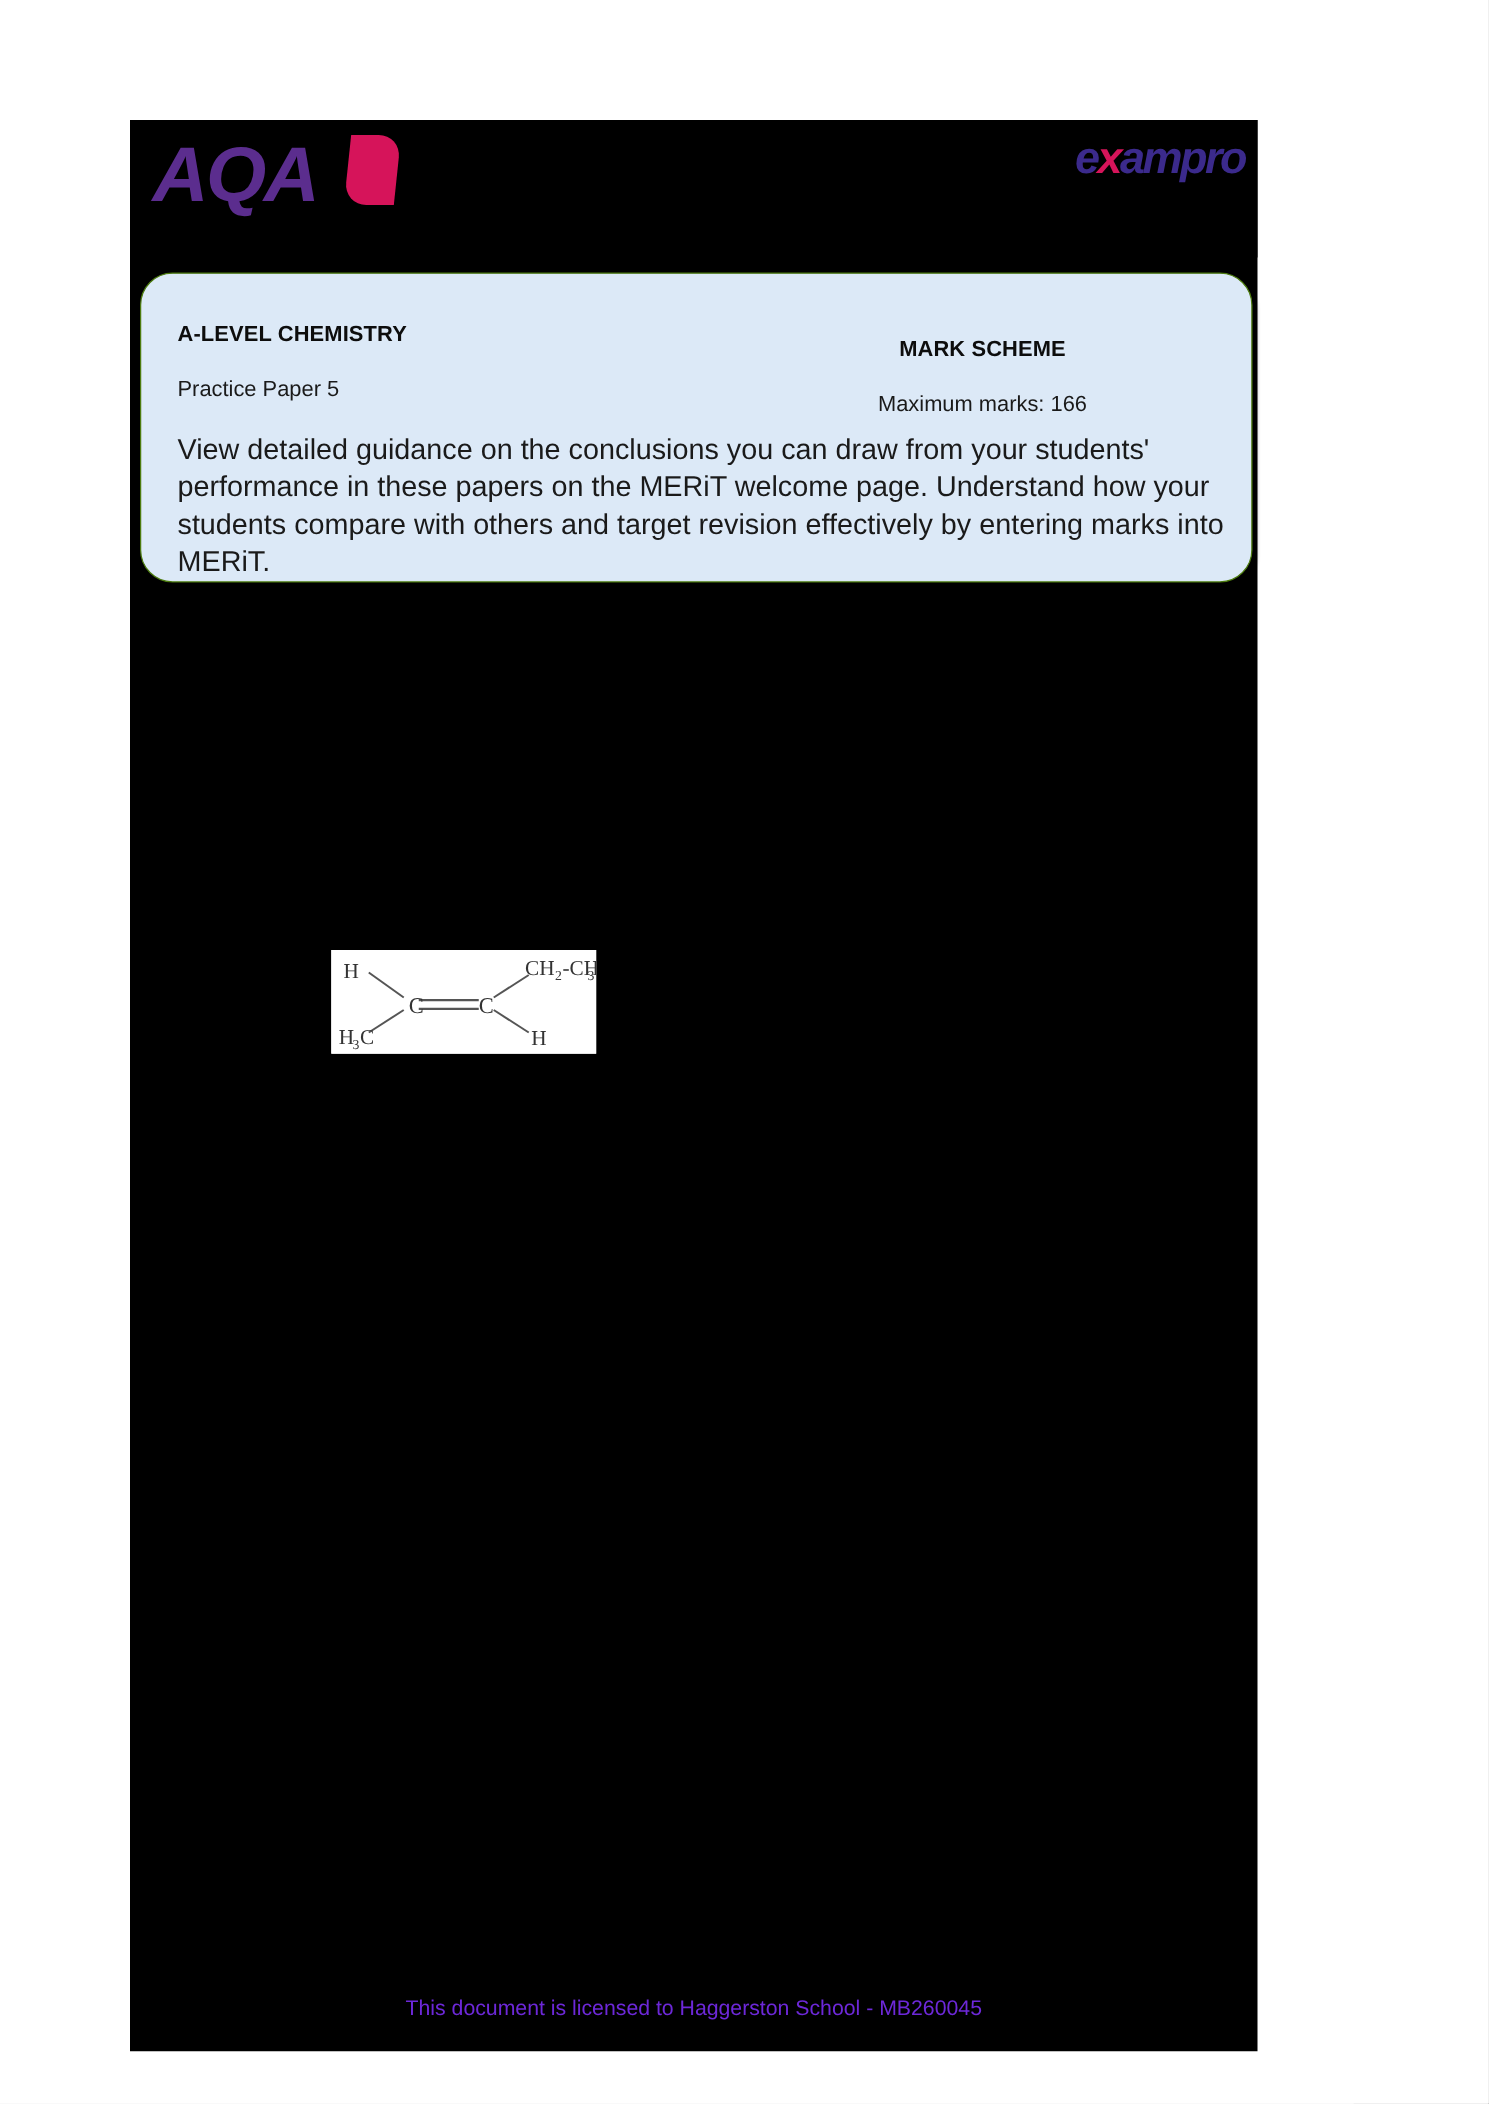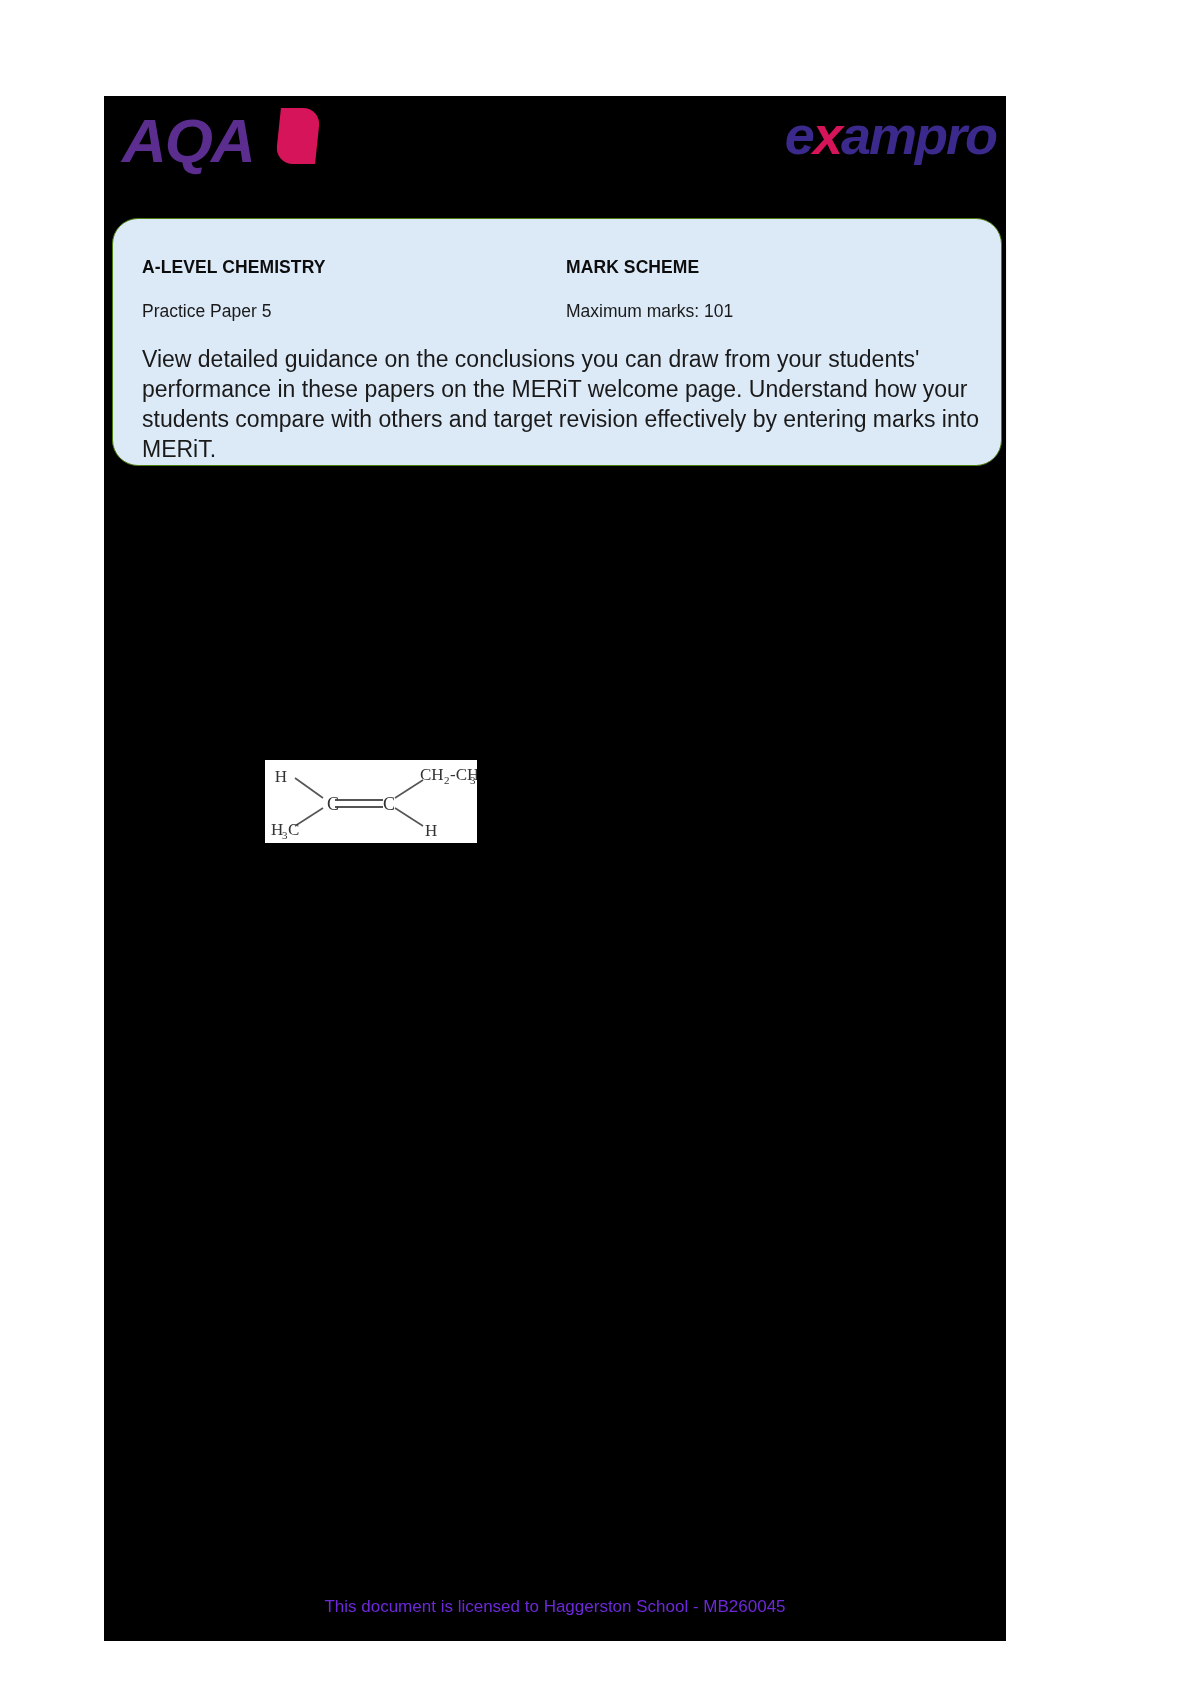--- a/index.html
+++ b/index.html
@@ -65,21 +65,21 @@
     transform: skewX(-6deg);
   }
   .exampro-logo {
     position: absolute;
     right: 10px;
     top: 12px;
     height: 62px;
     font-family: "Liberation Sans", sans-serif;
     font-weight: bold;
     font-style: italic;
-    font-size: 54px;
+    font-size: 36px;
     letter-spacing: -2px;
     color: #3b2a8c;
     line-height: 1;
     white-space: nowrap;
   }
   .exampro-x {
     color: #d6145a;
   }
   
   .info-card {
@@ -103,22 +103,23 @@
   .row-sub { top: 82px; }
   .col-left {
     position: absolute;
     left: 0;
     top: 0;
     width: 420px;
   }
   .col-right {
     position: absolute;
     left: 424px;
-    top: 0;
+    top: 12px;
     width: 440px;
+    text-align: center;
   }
   .title-text {
     font-size: 17.5px;
     font-weight: bold;
     color: #0d0d0d;
     letter-spacing: 0.1px;
   }
   .sub-text {
     font-size: 17.5px;
     color: #1a1a1a;
@@ -169,21 +170,21 @@
     <div class="exampro-logo"><span>e</span><span class="exampro-x">x</span><span>ampro</span></div>
   </div>
 
   <div class="info-card">
     <div class="info-row row-titles">
       <div class="col-left title-text">A-LEVEL CHEMISTRY</div>
       <div class="col-right title-text">MARK SCHEME</div>
     </div>
     <div class="info-row row-sub">
       <div class="col-left sub-text">Practice Paper 5</div>
-      <div class="col-right sub-text">Maximum marks: 101</div>
+      <div class="col-right sub-text">Maximum marks: 166</div>
     </div>
     <div class="info-paragraph">View detailed guidance on the conclusions you can draw from your students' performance in these papers on the MERiT welcome page. Understand how your students compare with others and target revision effectively by entering marks into MERiT.</div>
   </div>
 
   <div class="chem-figure">
     <svg class="chem-svg" width="212" height="83" viewBox="0 0 212 83" xmlns="http://www.w3.org/2000/svg">
       <rect x="0" y="0" width="212" height="83" fill="#ffffff"></rect>
 
       <line x1="30" y1="18" x2="58" y2="38" stroke="#555555" stroke-width="1.6"></line>
       <line x1="30" y1="66" x2="58" y2="48" stroke="#555555" stroke-width="1.6"></line>

